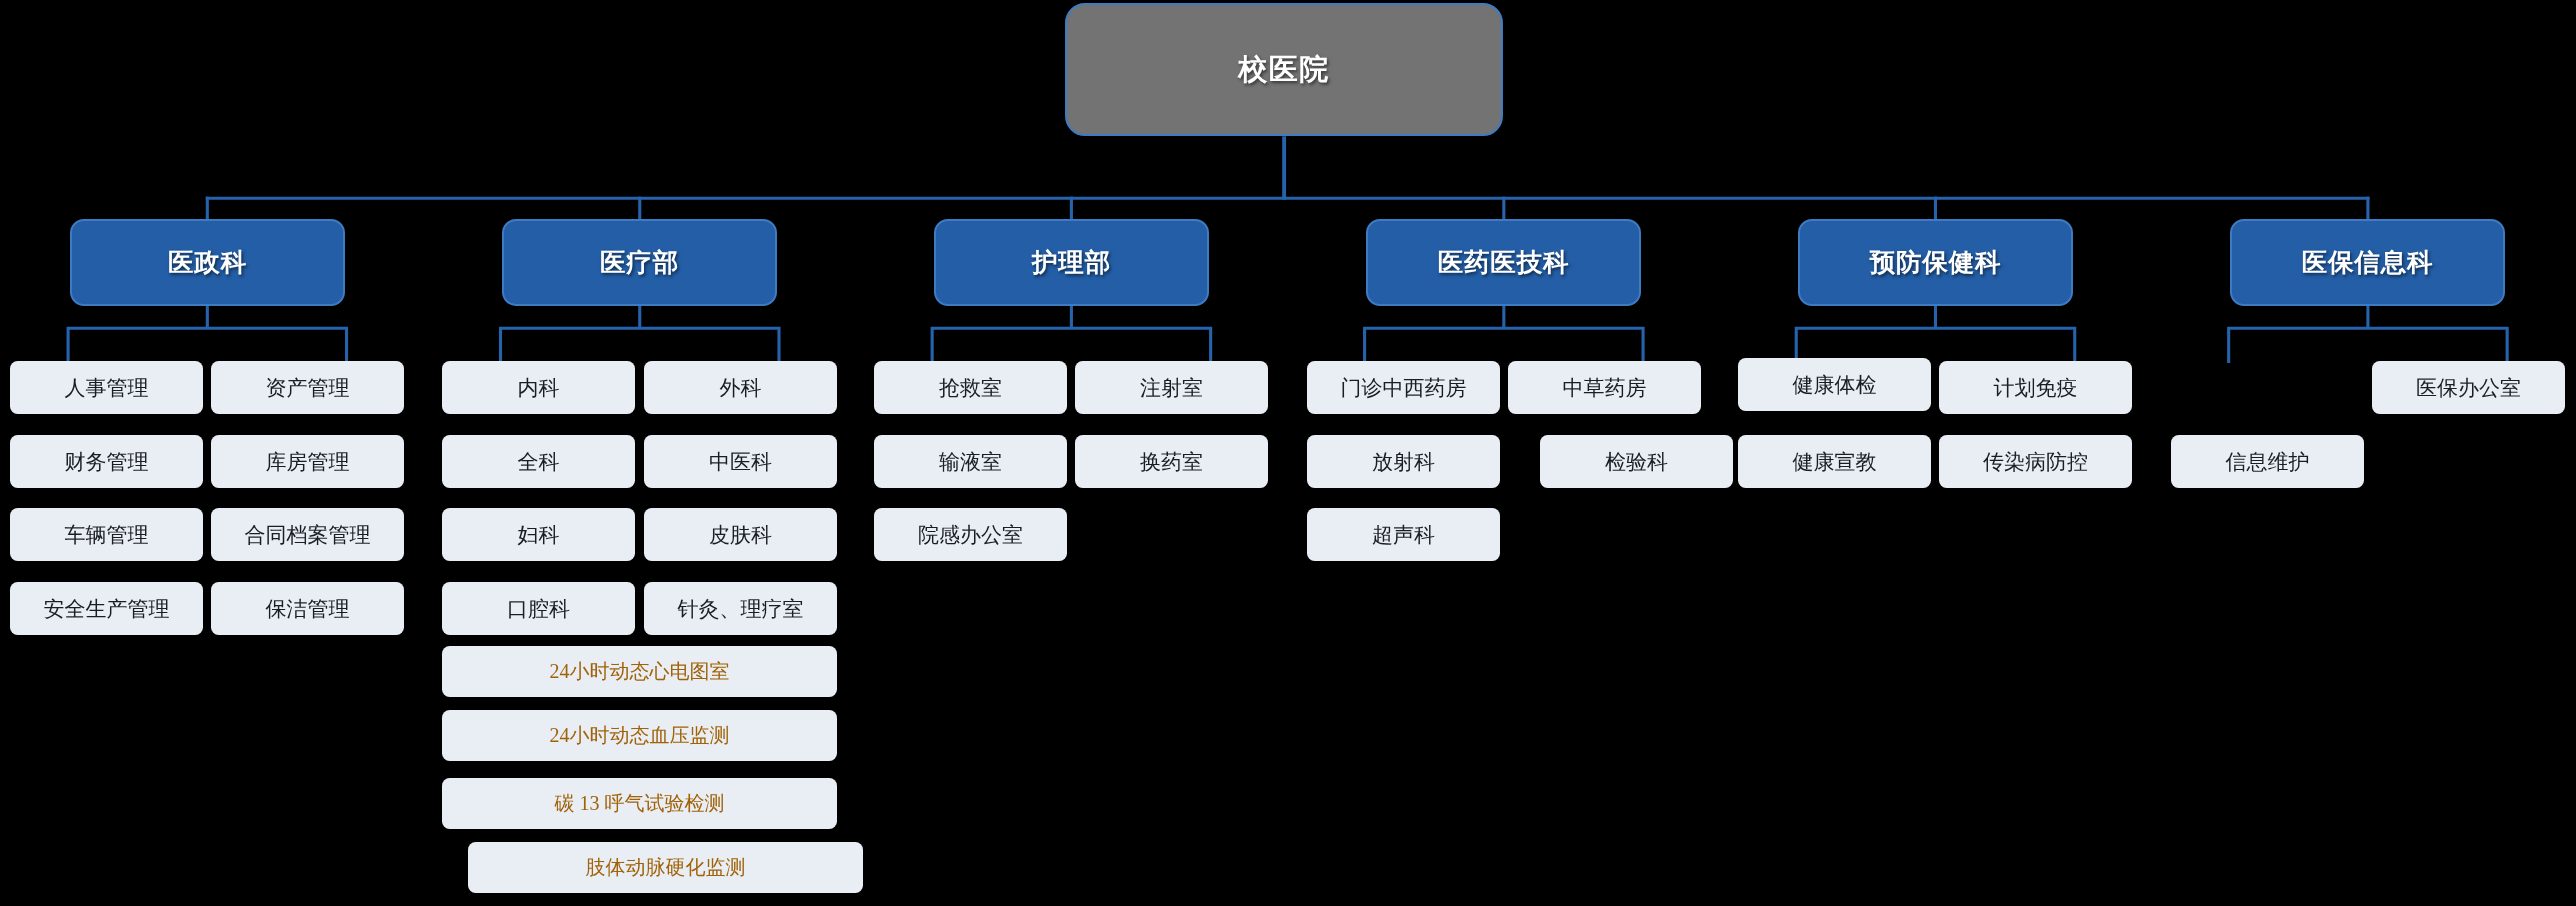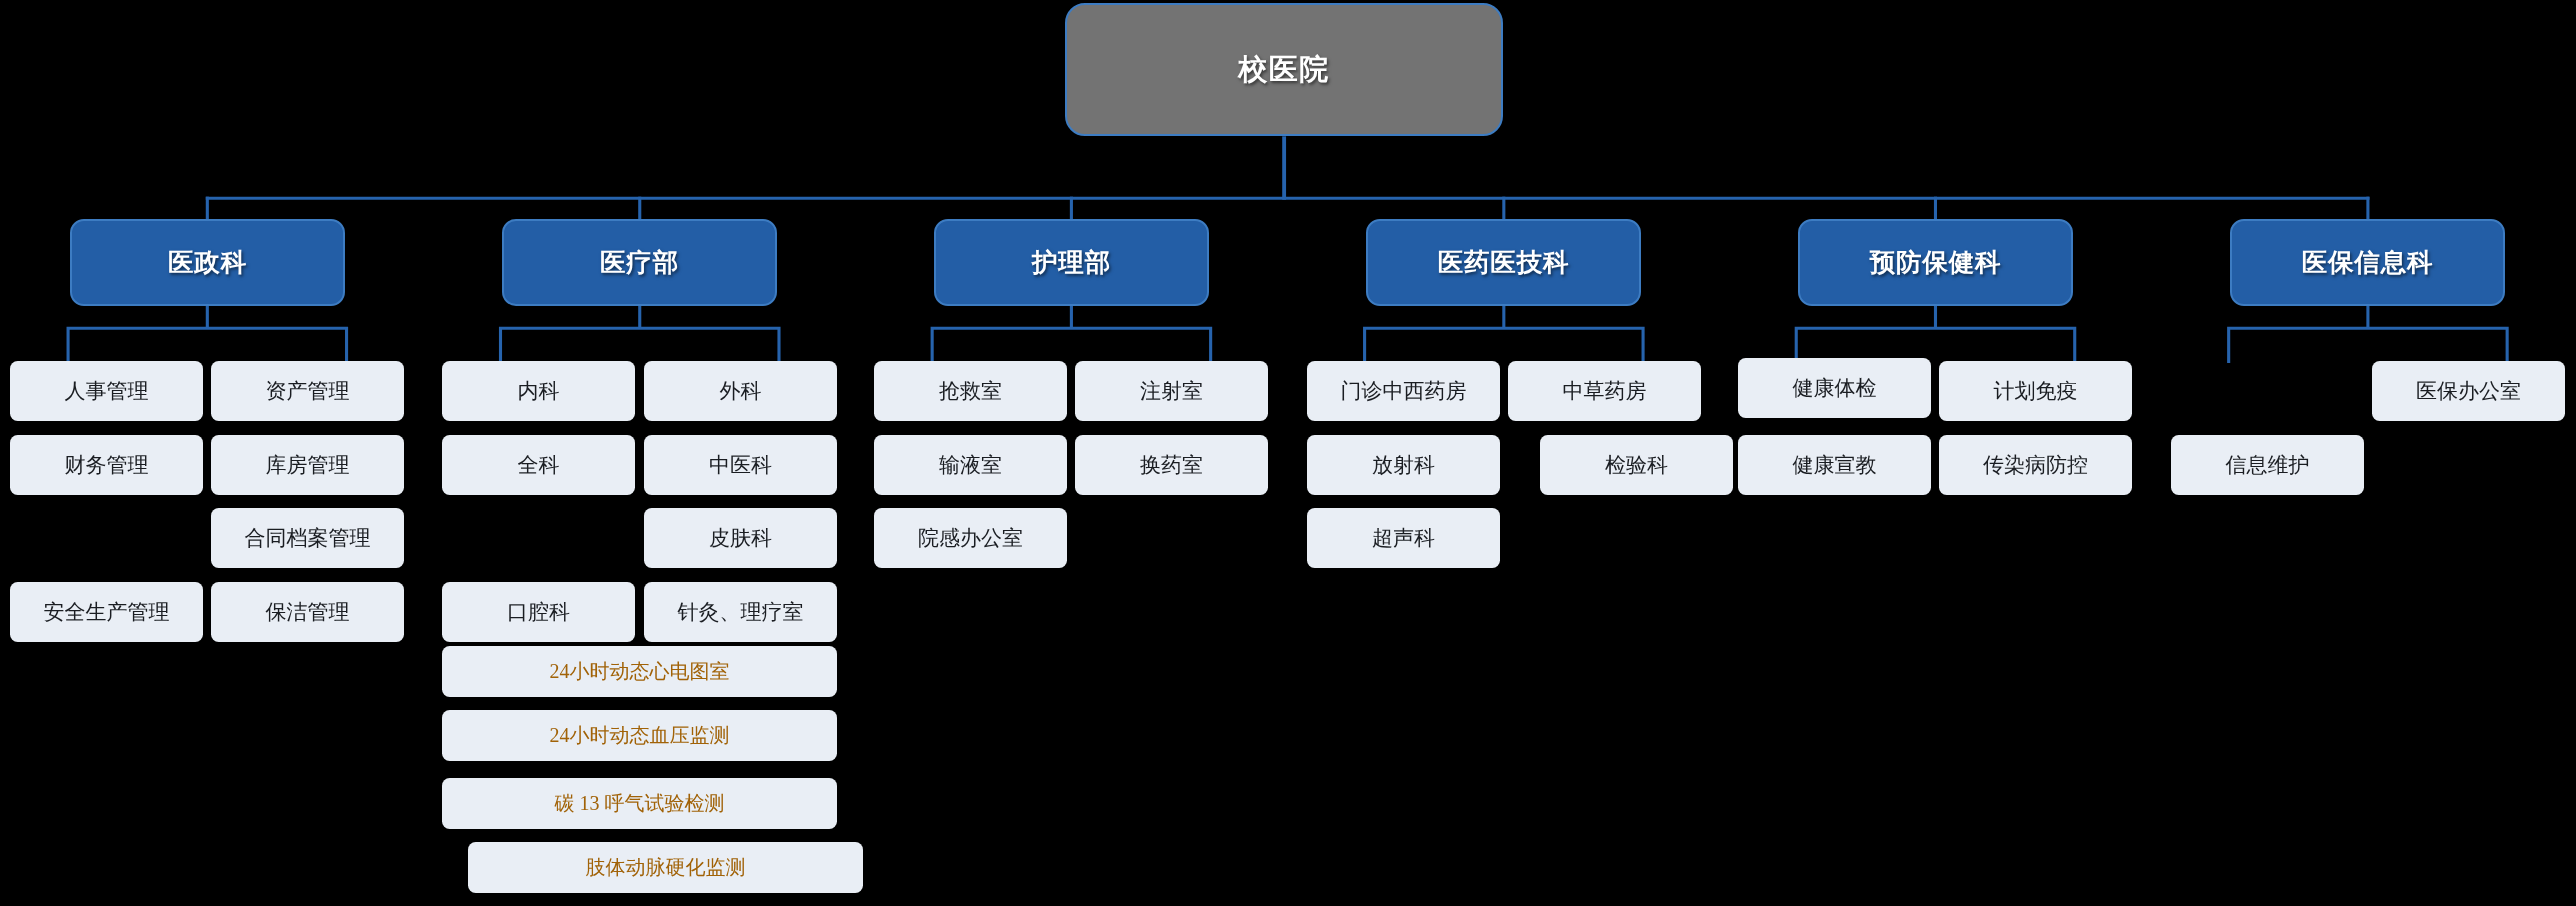--- a/index.html
+++ b/index.html
@@ -47,21 +47,21 @@
     background: #235EA6;
     border: 2.3px solid #3D7CC2;
     border-radius: 14px;
     color: #FFFFFF;
     font-size: 25.5px;
     font-weight: 700;
     letter-spacing: 0.8px;
     text-shadow: 1.5px 2.3px 3.1px rgba(0,0,0,0.55);
   }
   .leaf {
-    width: 193px; height: 60px;
+    width: 193px; height: 53px;
     background: #E9EEF5;
     border-radius: 7.7px;
     color: #1A1D22;
     font-size: 21px;
     font-family: "Liberation Serif", serif;
   }
   .wide {
     width: 395px; height: 51px;
     background: #E9EEF5;
     border-radius: 7.7px;
@@ -125,20 +125,23 @@
     </div>
   <div class="node leaf" style="left:211px;top:361px">
       <span>资产管理</span>
     </div>
   <div class="node leaf" style="left:10px;top:435px">
       <span>财务管理</span>
     </div>
   <div class="node leaf" style="left:211px;top:435px">
       <span>库房管理</span>
     </div>
+  <div class="node leaf" style="left:10px;top:508px">
+      <span>车辆管理</span>
+    </div>
   <div class="node leaf" style="left:211px;top:508px">
       <span>合同档案管理</span>
     </div>
   <div class="node leaf" style="left:10px;top:582px">
       <span>安全生产管理</span>
     </div>
   <div class="node leaf" style="left:211px;top:582px">
       <span>保洁管理</span>
     </div>
 
@@ -147,20 +150,23 @@
     </div>
   <div class="node leaf" style="left:644px;top:361px">
       <span>外科</span>
     </div>
   <div class="node leaf" style="left:442px;top:435px">
       <span>全科</span>
     </div>
   <div class="node leaf" style="left:644px;top:435px">
       <span>中医科</span>
     </div>
+  <div class="node leaf" style="left:442px;top:508px">
+      <span>妇科</span>
+    </div>
   <div class="node leaf" style="left:644px;top:508px">
       <span>皮肤科</span>
     </div>
   <div class="node leaf" style="left:442px;top:582px">
       <span>口腔科</span>
     </div>
   <div class="node leaf" style="left:644px;top:582px">
       <span>针灸、理疗室</span>
     </div>
   <div class="node wide" style="left:442px;top:646px">

